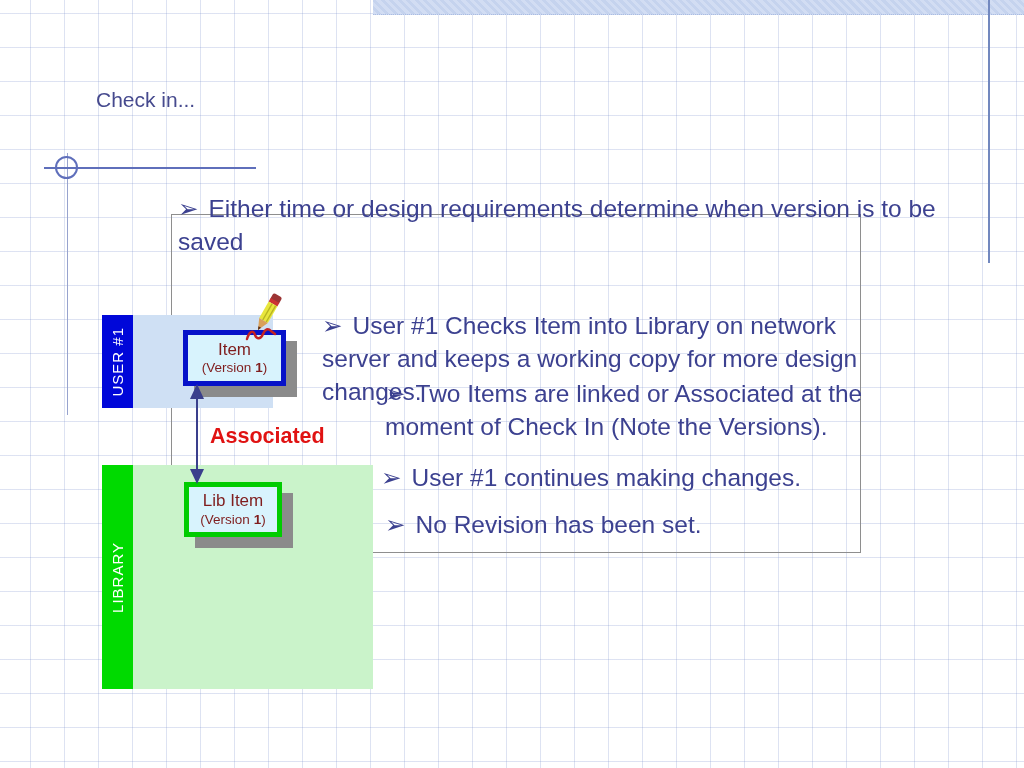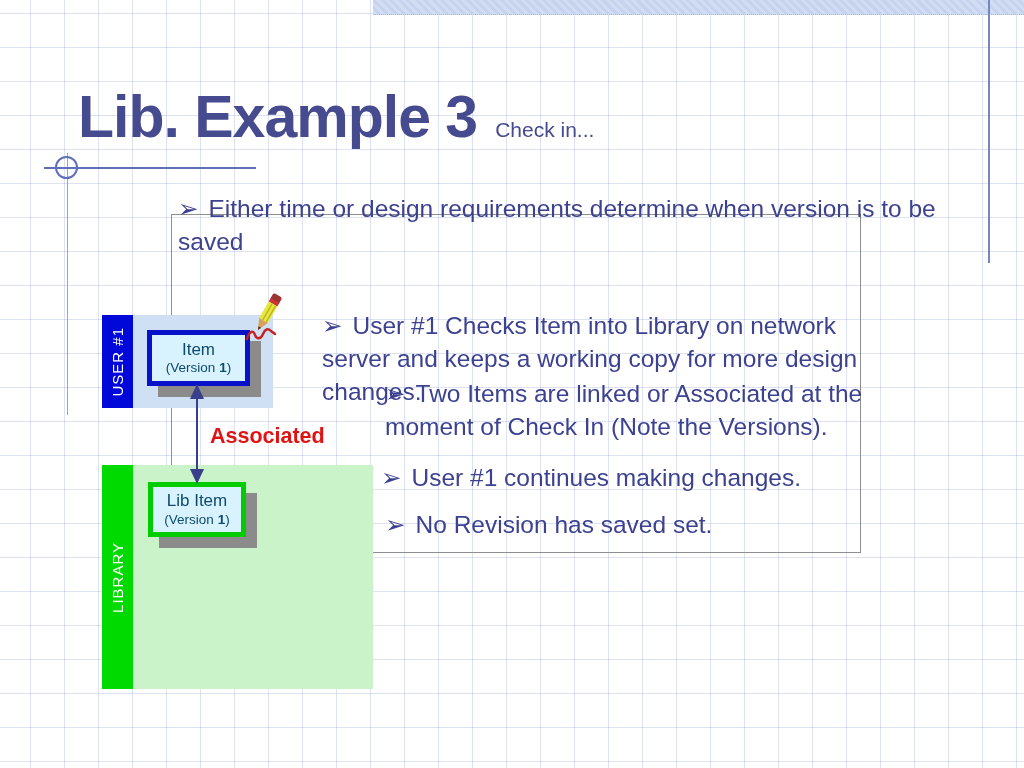--- a/index.html
+++ b/index.html
@@ -39,21 +39,21 @@
   .bar-user{top:315px;height:93px;background:#0007d9;}
   .bar-lib{top:465px;height:224px;background:#00da00;}
   .bar-label{
     color:#ffffff;font-size:15px;letter-spacing:1px;
     writing-mode:vertical-rl;transform:rotate(180deg);white-space:nowrap;
   }
   .node{
     position:absolute;box-sizing:border-box;background:#d8f3fd;
     box-shadow:11px 11px 0 0 #8b8b8b;
     display:flex;flex-direction:column;align-items:center;justify-content:center;
-    color:#0c4a6e;text-align:center;line-height:1.25;
+    color:#7f1d1d;text-align:center;line-height:1.25;margin-left:36px;
   }
   .node-item{left:147px;top:330px;width:103px;height:56px;border:5px solid #0712c9;}
   .node-lib{left:148px;top:482px;width:98px;height:55px;border:5px solid #00cc00;}
   .node .node-title{font-size:17px;}
   .node .node-version{font-size:13.5px;}
   .node .vnum{font-weight:bold;}
   .assoc-label{position:absolute;left:210px;top:424px;color:#e01212;font-size:21.5px;font-weight:bold;}
   .arrow-svg{position:absolute;left:186px;top:383px;}
   .pencil-svg{position:absolute;left:242px;top:282px;}
 </style>
@@ -62,21 +62,20 @@
 
 <div class="slide">
 
   <div class="top-bar"></div>
   <div class="right-line"></div>
   <div class="deco-vline"></div>
   <div class="deco-hline"></div>
   <div class="deco-circle"></div>
 
   <div class="title-row">
-    <span class="title">Lib. Example 3</span>
     <span class="subtitle">Check in...</span>
   </div>
 
   <div class="content-rect"></div>
 
   <div class="lane-user-bg"></div>
   <div class="lane-lib-bg"></div>
 
   <div class="bar bar-user">
     <span class="bar-label">USER #1</span>
@@ -122,16 +121,16 @@
   <div class="bullet b2">
     <span class="glyph">➢</span><span>User #1 Checks Item into Library on network server and keeps a working copy for more design changes.</span>
   </div>
   <div class="bullet b3">
     <span class="glyph">➢</span><span>Two Items are linked or Associated at the moment of Check In (Note the Versions).</span>
   </div>
   <div class="bullet b4">
     <span class="glyph">➢</span><span>User #1 continues making changes.</span>
   </div>
   <div class="bullet b5">
-    <span class="glyph">➢</span><span>No Revision has saved set.</span>
+    <span class="glyph">➢</span><span>No Revision has been set.</span>
   </div>
 
 </div>
 
 </body></html>

